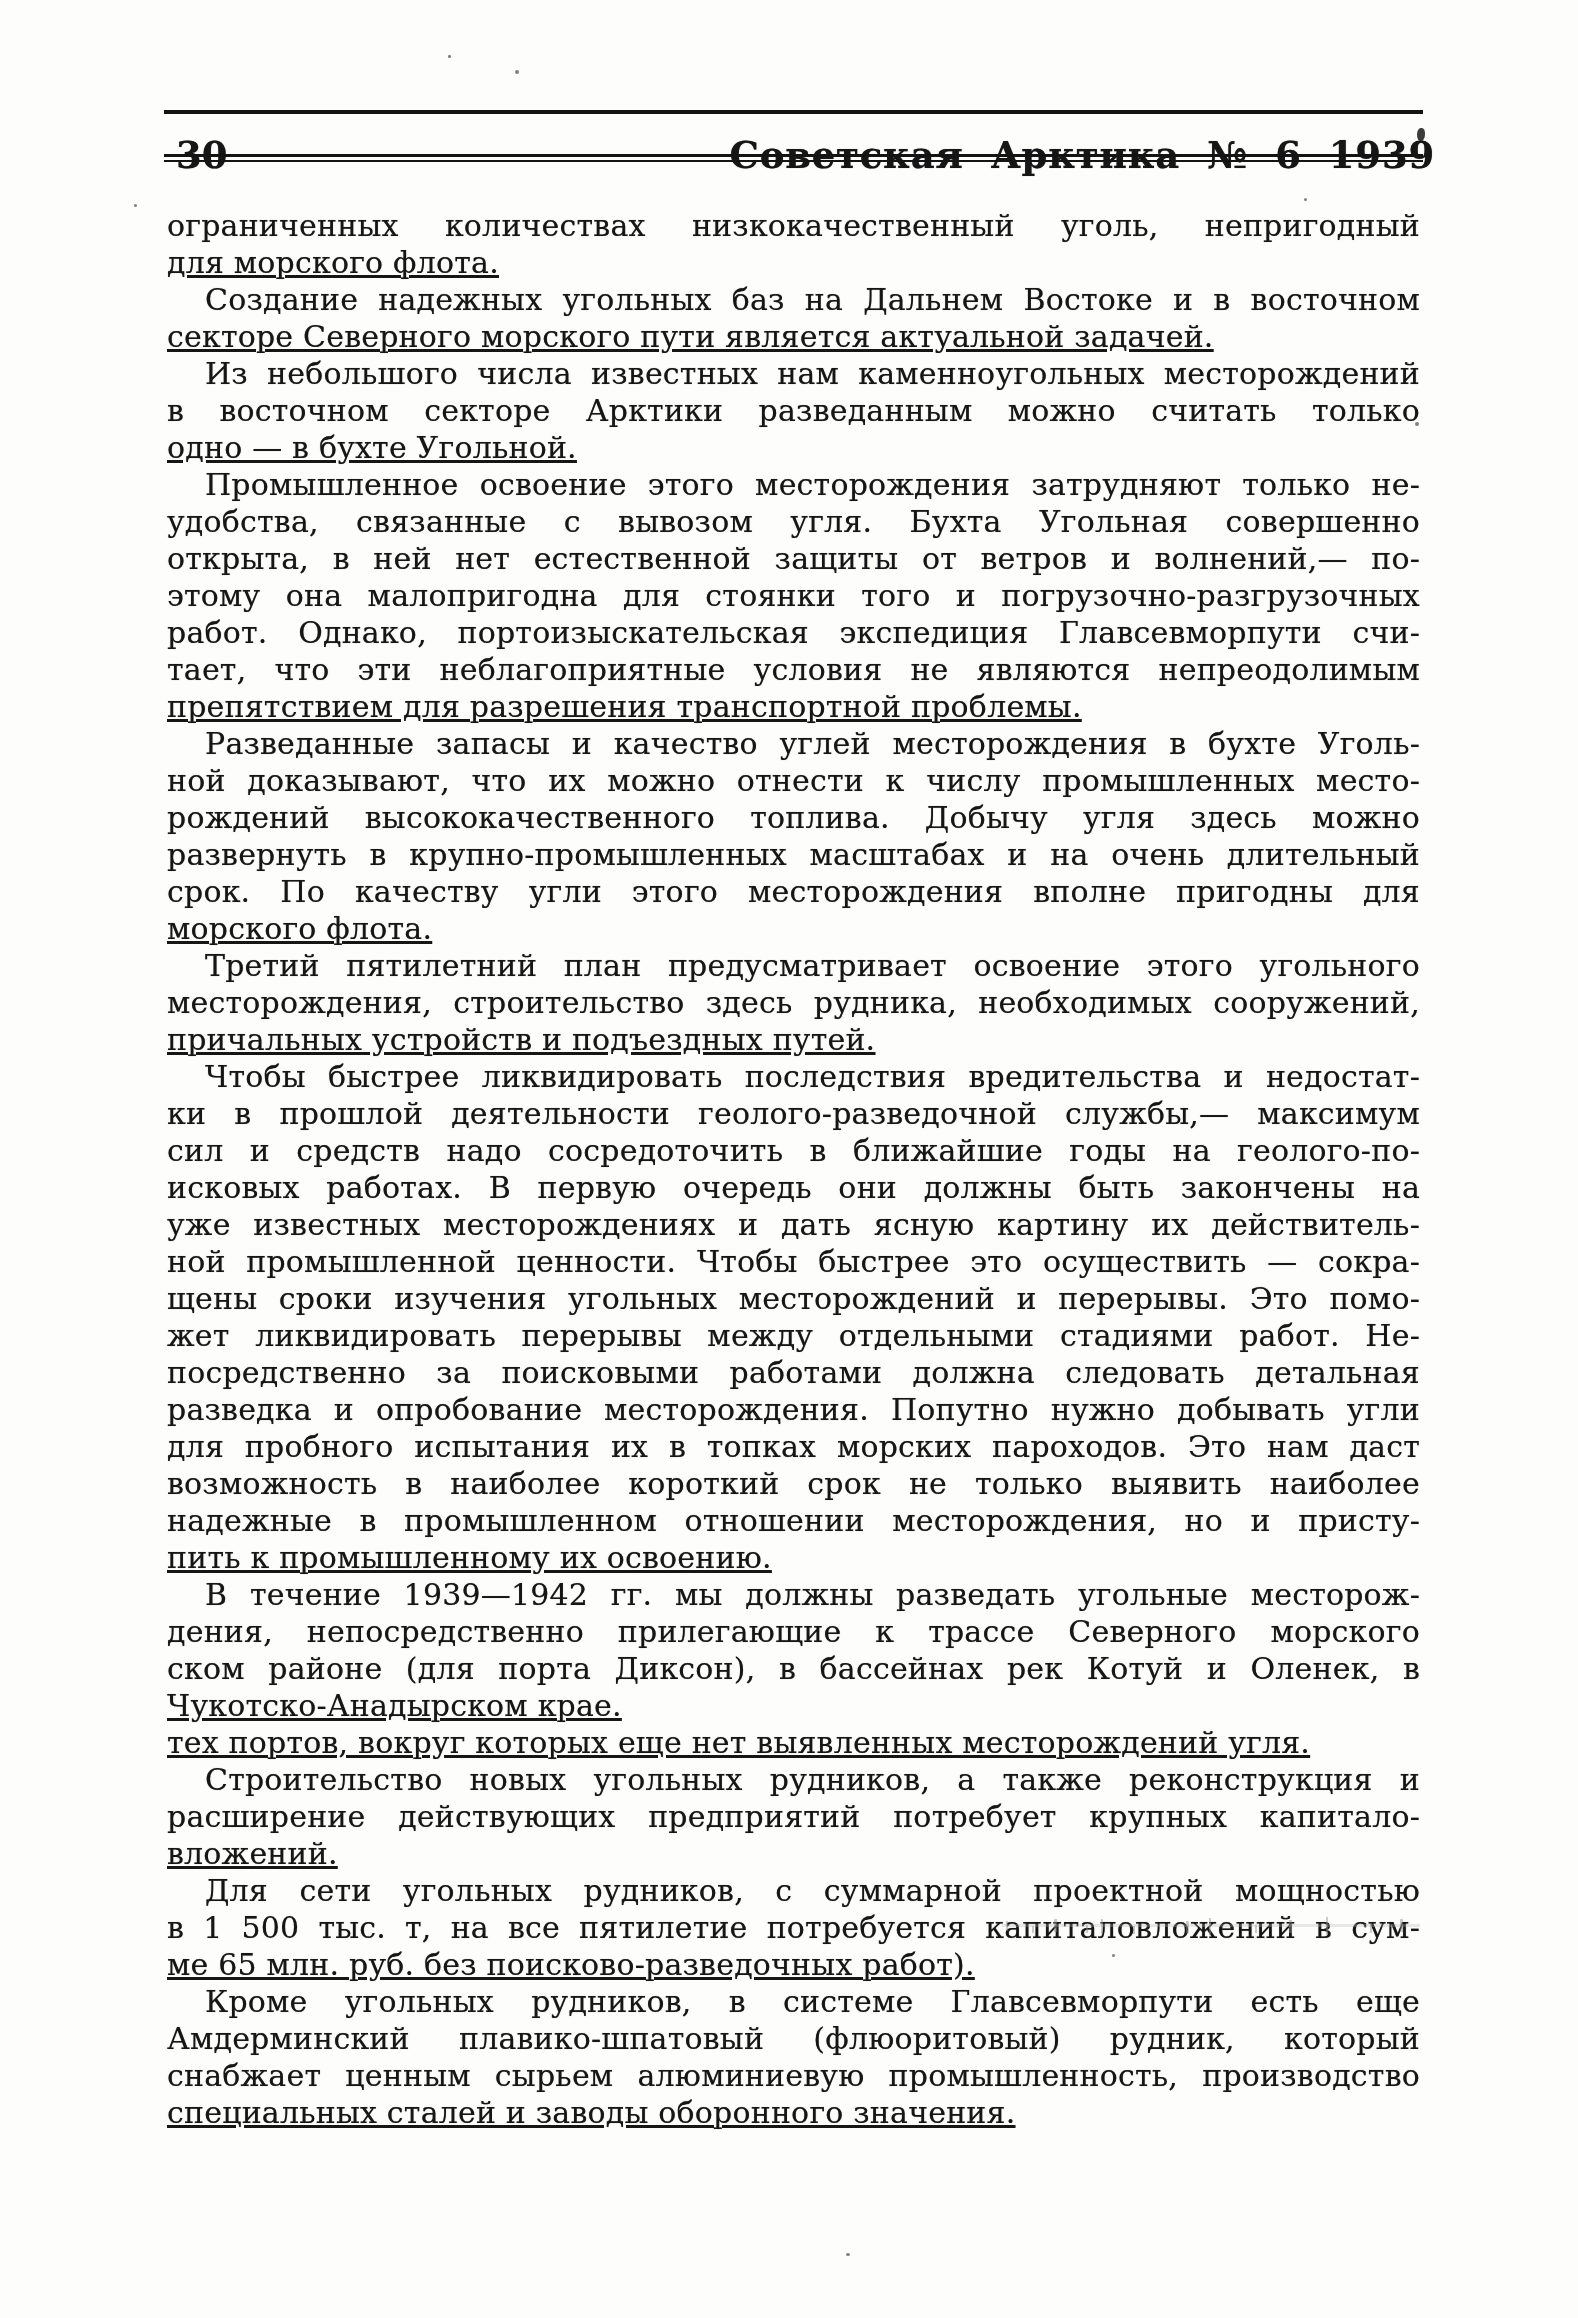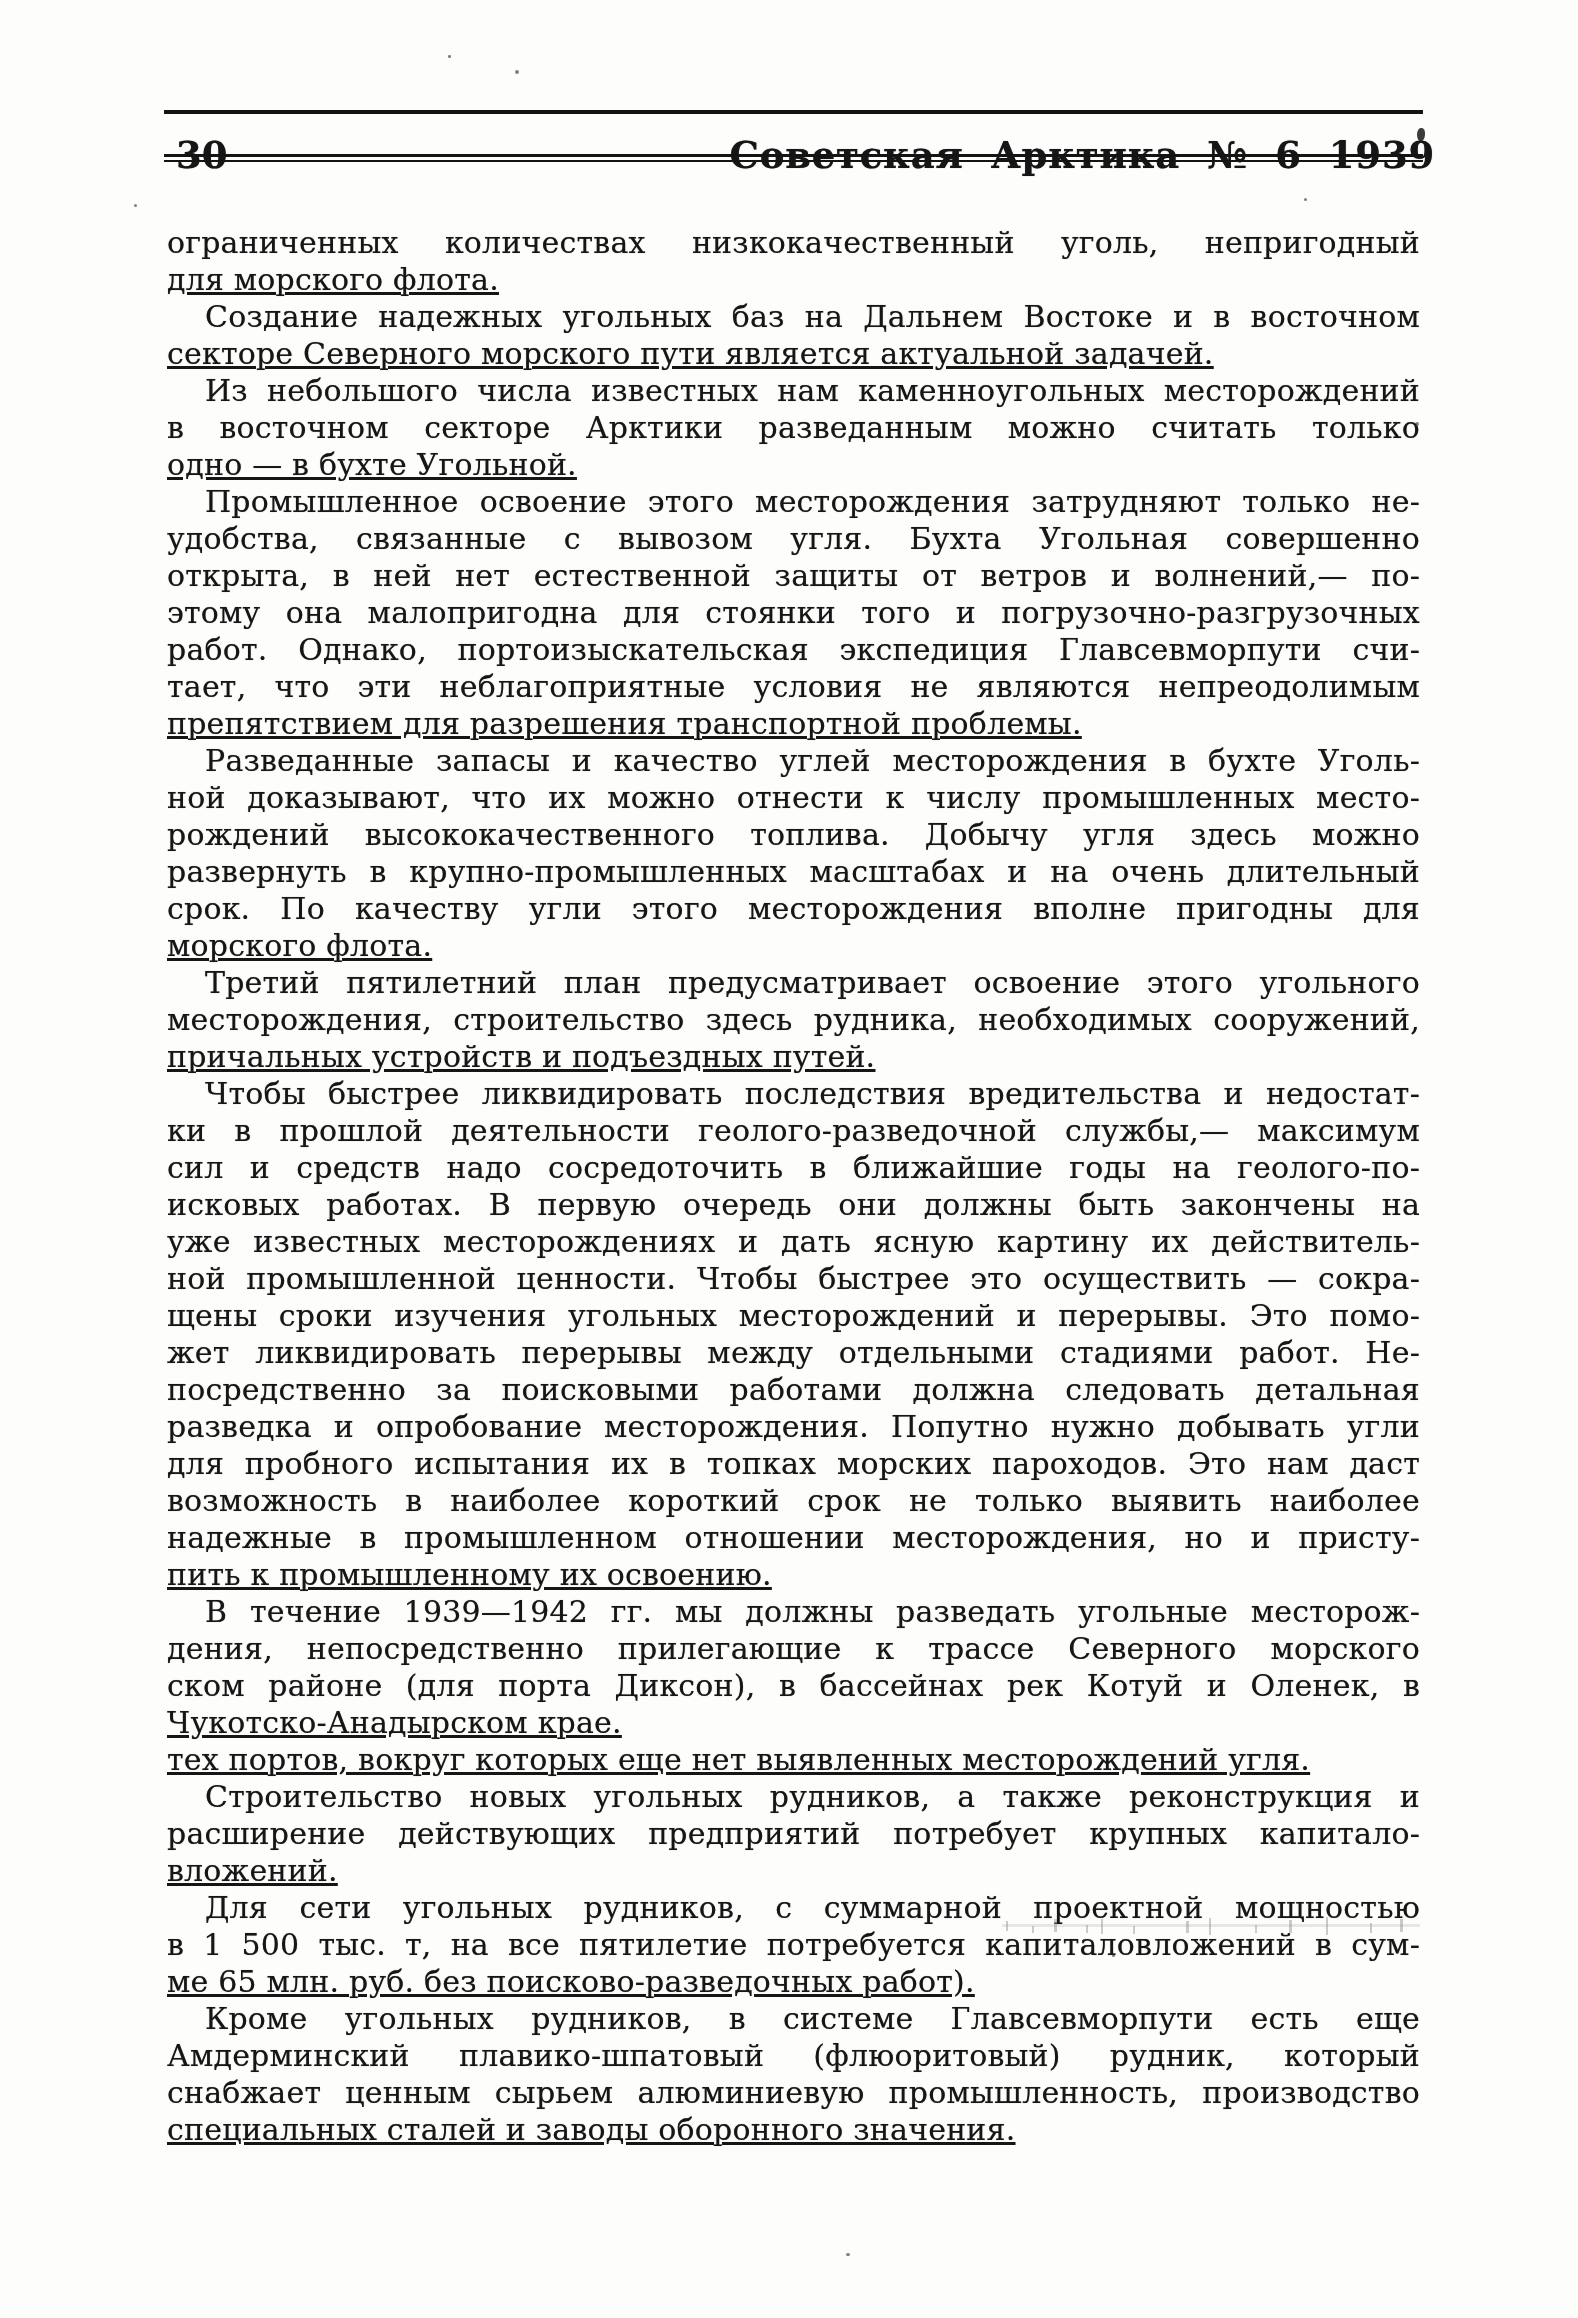--- a/index.html
+++ b/index.html
@@ -38,21 +38,21 @@
     font-size: 37px;
     line-height: 37px;
     text-shadow: 0 0 0.8px rgba(10,10,10,0.6);
   }
   .journal { word-spacing: 13.4px; letter-spacing: 0.8px; margin-top: 20px; }
 
   
   .article {
     position: absolute;
     left: 167px;
-    top: 224px;
+    top: 207px;
     width: 1253px;
     font-size: 30px;
     line-height: 37px;
     letter-spacing: 0.2px;
     text-shadow: 0 0 0.8px rgba(10,10,10,0.55);
   }
   .paragraph { margin: 0; }
   .line {
     text-align: justify;
     text-align-last: justify;

